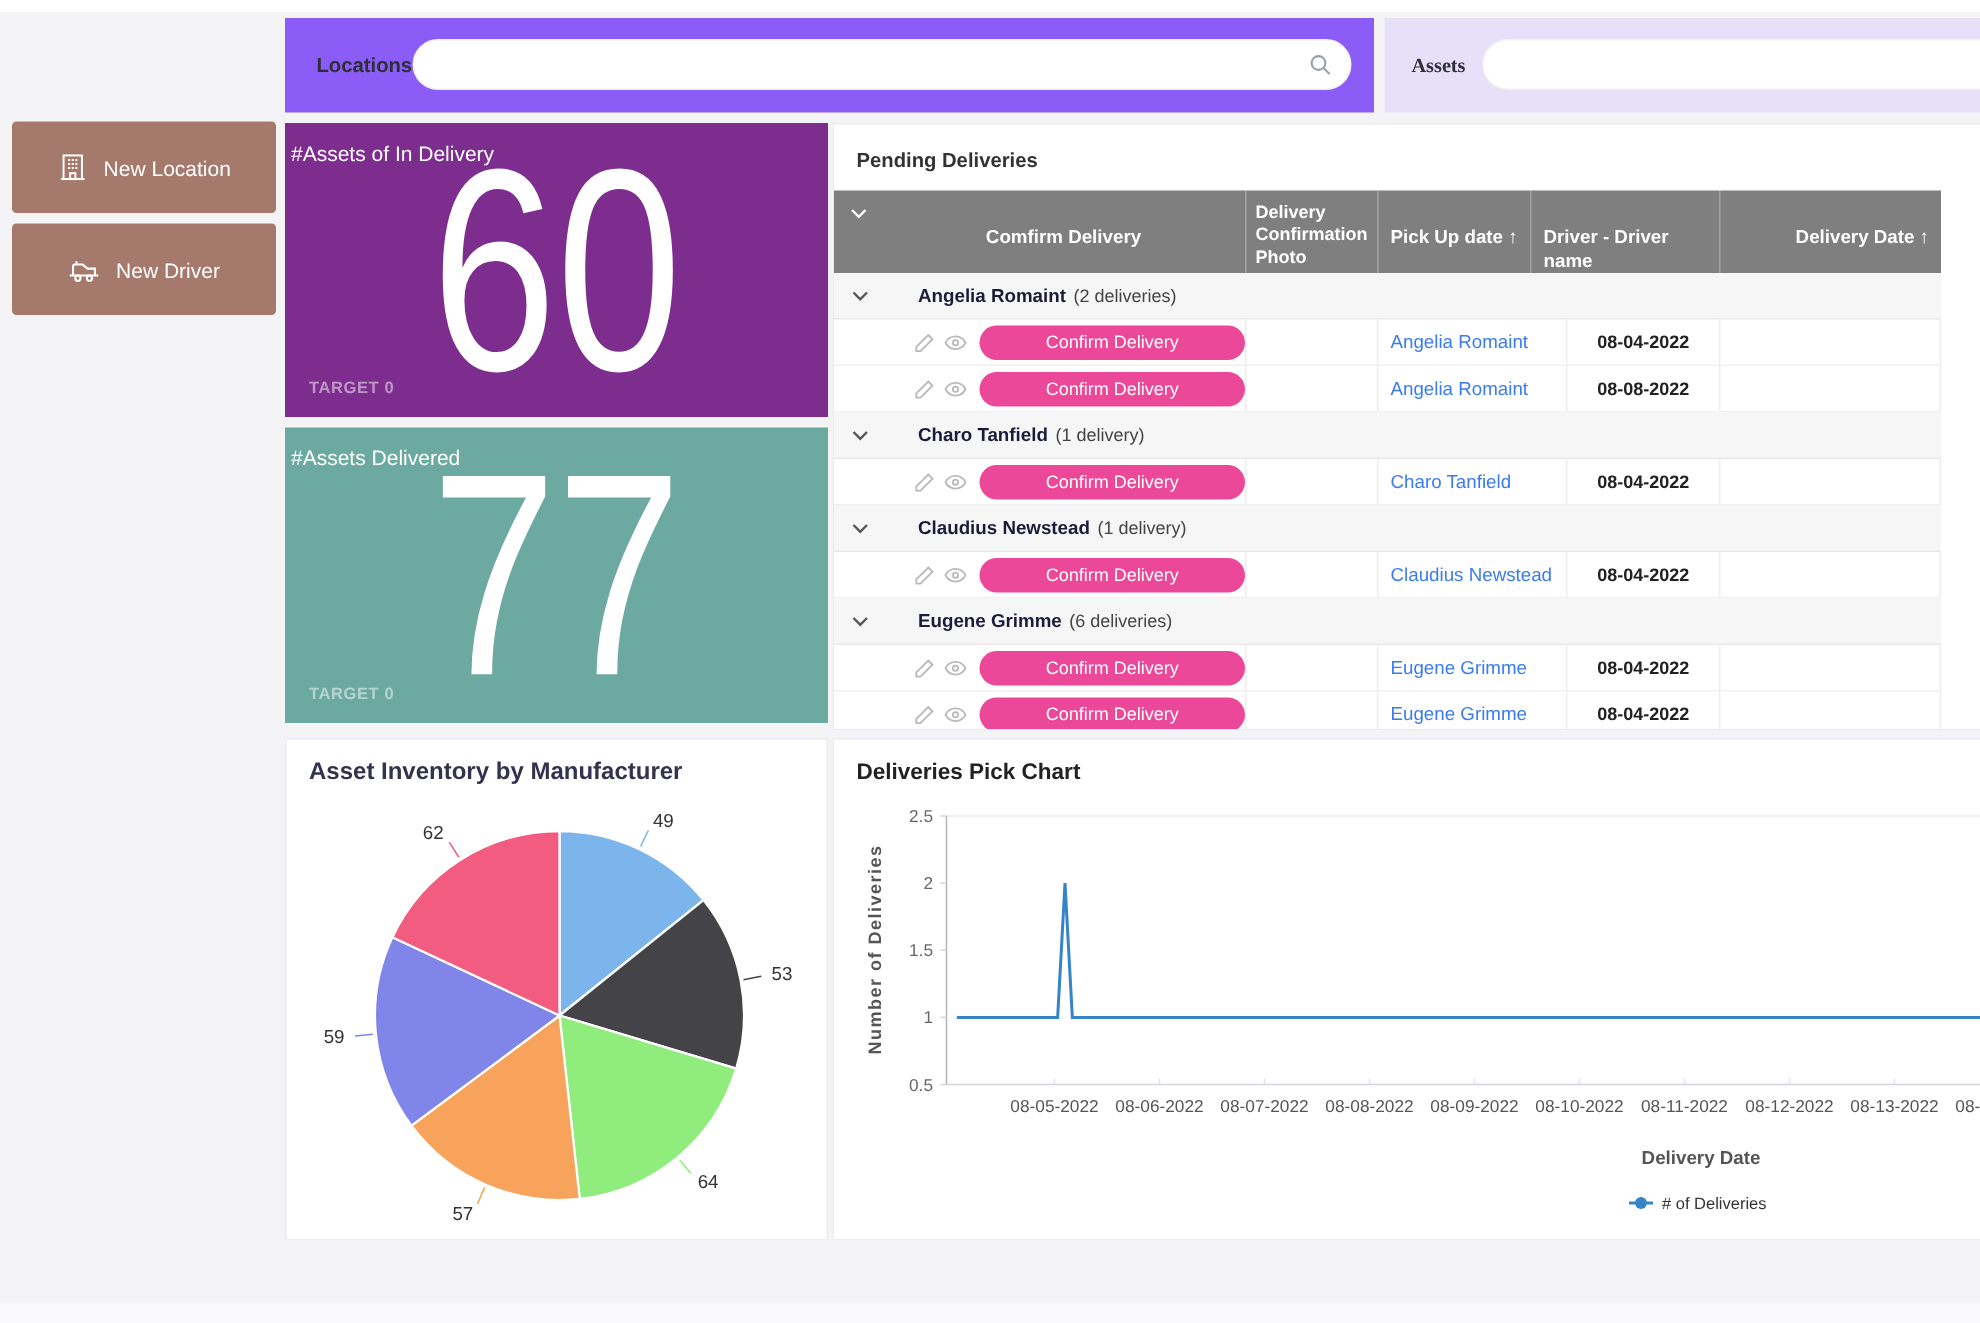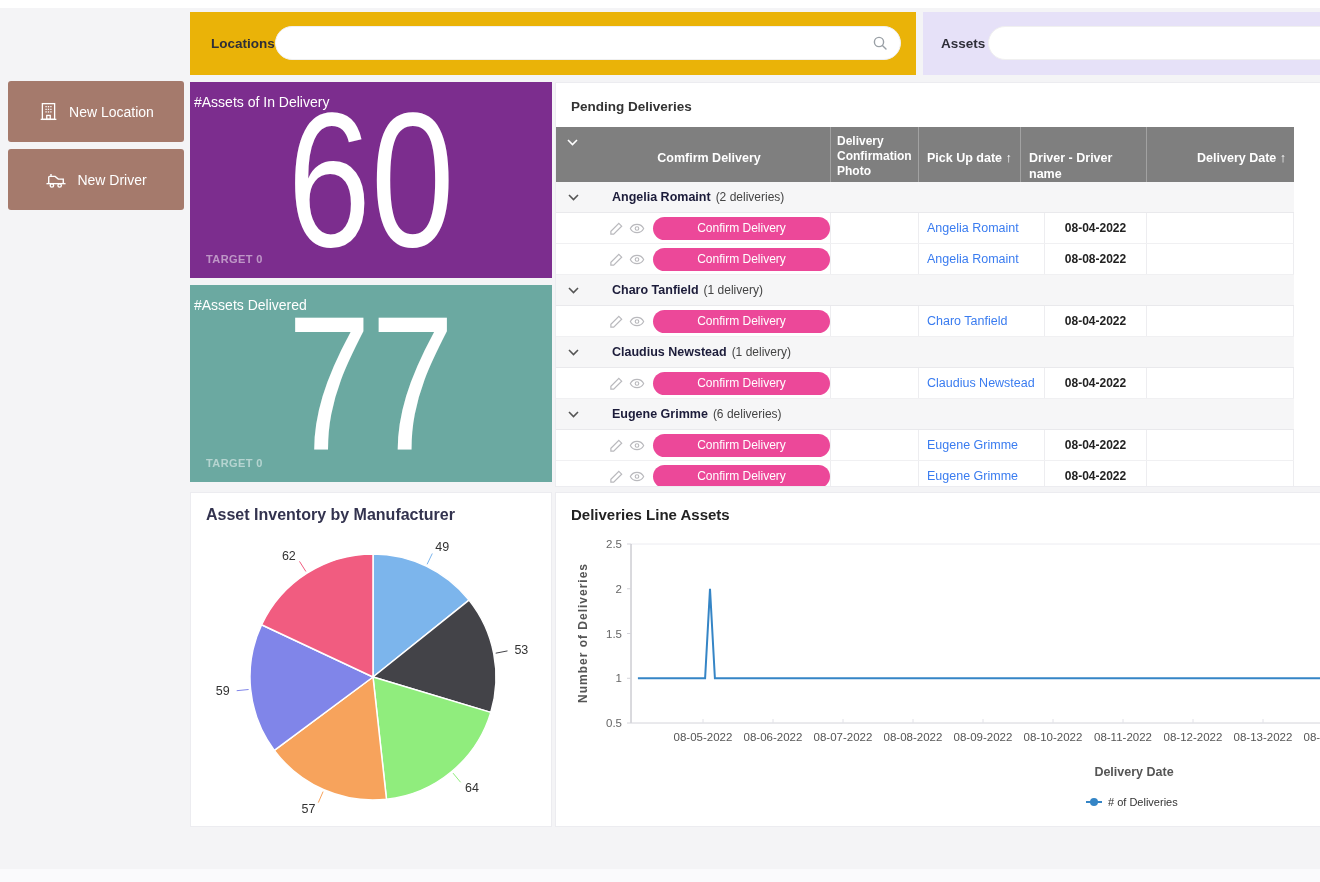--- a/index.html
+++ b/index.html
@@ -1,25 +1,25 @@
 <!DOCTYPE html>
 <html><head>
 <meta charset="utf-8">
 <style>
   * { margin:0; padding:0; box-sizing:border-box; }
   html,body { width:1320px; height:882px; overflow:hidden; background:#f4f4f6; font-family:"Liberation Sans",sans-serif; position:relative; }
   .strip-top { position:absolute; left:0; top:0; width:1320px; height:8px; background:#fff; }
   .strip-bottom { position:absolute; left:0; top:869px; width:1320px; height:13px; background:#fafafc; }
 
   .search-panel { position:absolute; top:12px; height:63px; display:flex; align-items:center; }
-  .search-panel.locations { left:190px; width:726px; background:#eab308; }
+  .search-panel.locations { left:190px; width:726px; background:#8b5cf6; }
   .search-panel.assets { left:923px; width:537px; background:#e6e1f8; }
   .search-label { font-weight:bold; font-size:13.5px; color:#2e2e38; }
   .locations .search-label { margin-left:21px; }
-  .assets .search-label { margin-left:18px; }
+  .assets .search-label { margin-left:18px;font-family:Liberation Serif, serif; }
   .search-pill { background:#fff; border-radius:17px; height:34px; position:absolute; top:14px; display:flex; align-items:center; justify-content:flex-end; border:1px solid #f0f0f0; }
   .locations .search-pill { left:85px; right:15px; }
   .assets .search-pill { left:65px; right:-20px; }
   .search-pill svg { margin-right:12px; }
 
   .sidebar { position:absolute; left:8px; top:81px; width:176px; }
   .side-btn { height:61px; background:#a57a6c; border-radius:3px; margin-bottom:7px; display:flex; align-items:center; justify-content:center; color:#fff; font-size:14px; gap:10px; cursor:pointer; }
 
   .kpi { position:absolute; left:190px; width:362px; color:#fff; overflow:hidden; }
   .kpi .kpi-title { position:absolute; left:4px; top:12px; font-size:14px; }
@@ -335,21 +335,21 @@
       <path d="M182 184 L83.3 257.4 A123 123 0 0 1 70.6 131.8 Z" fill="#8085e9" stroke="#fff" stroke-width="1.5"></path>
       <path d="M57.6 196.5 L45.7 197.7" stroke="#8085e9" fill="none"></path>
       <text x="38.7" y="202.4" text-anchor="end" font-size="12.5" fill="#333">59</text>
       <path d="M182 184 L70.6 131.8 A123 123 0 0 1 182.0 61.0 Z" fill="#f15c80" stroke="#fff" stroke-width="1.5"></path>
       <path d="M114.9 78.5 L108.5 68.4" stroke="#f15c80" fill="none"></path>
       <text x="104.8" y="66.5" text-anchor="end" font-size="12.5" fill="#333">62</text>
     </svg>
 </div>
 
 <div class="panel" id="line-panel">
-  <div class="chart-title">Deliveries Line Assets</div>
+  <div class="chart-title">Deliveries Pick Chart</div>
   <svg class="chart-svg" id="line-svg" width="905" height="335" viewBox="0 0 905 335">
       <line x1="75" y1="51" x2="905" y2="51" stroke="#ececf1" stroke-width="1"></line>
       <line x1="75" y1="51" x2="75" y2="230" stroke="#b4b4bc" stroke-width="1"></line>
       <line x1="75" y1="230" x2="905" y2="230" stroke="#d4d4da" stroke-width="1"></line>
       <line x1="71" y1="230" x2="75" y2="230" stroke="#d4d4da" stroke-width="1"></line>
       <text x="66" y="234" text-anchor="end" font-size="11.5" fill="#666">0.5</text>
       <line x1="71" y1="185.25" x2="75" y2="185.25" stroke="#d4d4da" stroke-width="1"></line>
       <text x="66" y="189.25" text-anchor="end" font-size="11.5" fill="#666">1</text>
       <line x1="71" y1="140.5" x2="75" y2="140.5" stroke="#d4d4da" stroke-width="1"></line>
       <text x="66" y="144.5" text-anchor="end" font-size="11.5" fill="#666">1.5</text>

